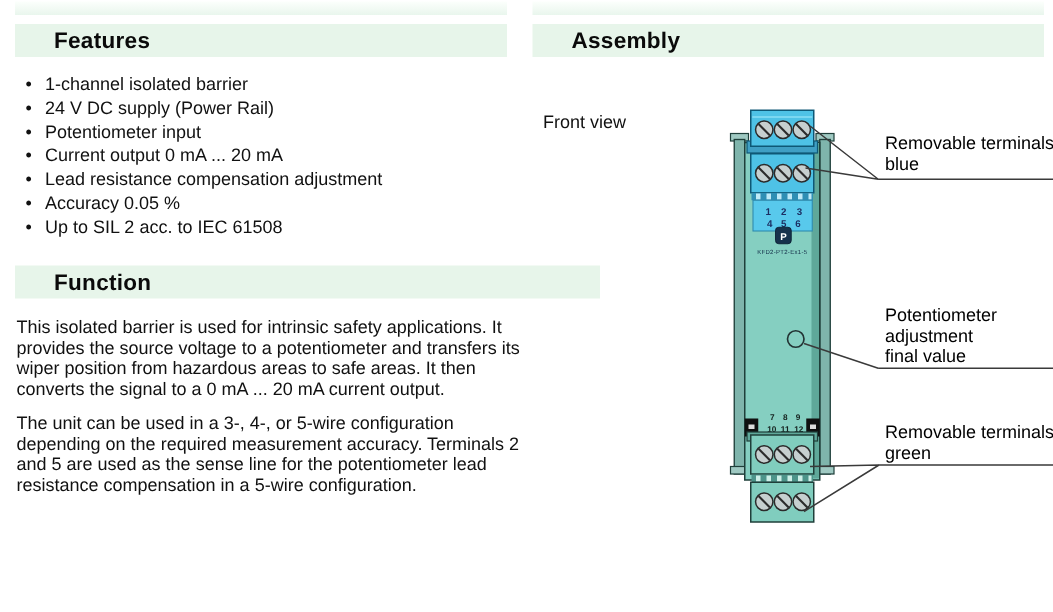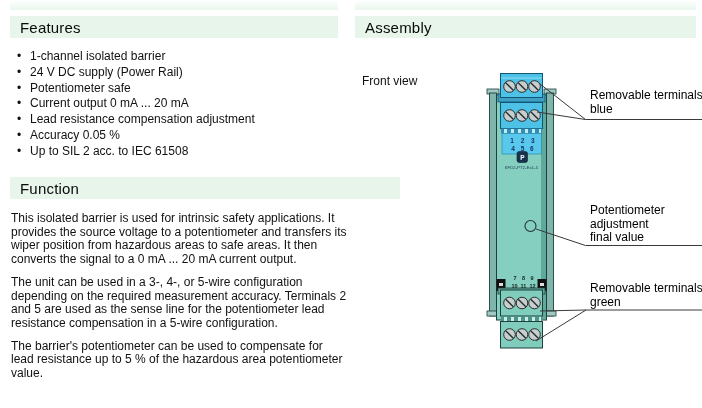--- a/index.html
+++ b/index.html
@@ -11,21 +11,21 @@
     -webkit-font-smoothing:antialiased;
   }
   .abs{position:absolute;}
   
   .remnant{top:1px;height:9px;background:linear-gradient(#fcfffc,#e9f6ed);}
   .remnant.l{left:10px;width:328px;}
   .remnant.r{left:355px;width:341px;}
   
   .secbar{height:22px;background:#e7f5ea;display:flex;align-items:center;}
   .secbar .sectitle{
-    font-size:15px;font-weight:normal;padding-left:10px;letter-spacing:0.2px;color:#0a0a0a;
+    font-size:15px;font-weight:bold;padding-left:26px;letter-spacing:0.2px;color:#0a0a0a;
   }
   .bar-features{left:10px;top:16px;width:328px;}
   .bar-function{left:10px;top:177px;width:390px;}
   .bar-assembly{left:355px;top:16px;width:341px;}
   
   .feat-list{
     left:14px;top:49px;width:330px;margin:0;padding:0 0 0 16px;
     list-style:none;font-size:12px;
   }
   .feat-list li{line-height:15.8px;position:relative;}
@@ -56,35 +56,34 @@
 <div class="abs remnant l"></div>
 <div class="abs remnant r"></div>
 
 <div class="abs secbar bar-features">
   <span class="sectitle">Features</span>
 </div>
 
 <ul class="abs feat-list">
   <li>1-channel isolated barrier</li>
   <li>24 V DC supply (Power Rail)</li>
-  <li>Potentiometer safe</li>
+  <li>Potentiometer input</li>
   <li>Current output 0 mA ... 20 mA</li>
   <li>Lead resistance compensation adjustment</li>
   <li>Accuracy 0.05 %</li>
   <li>Up to SIL 2 acc. to IEC 61508</li>
 </ul>
 
 <div class="abs secbar bar-function">
   <span class="sectitle">Function</span>
 </div>
 
 <div class="abs func-text">
   <p>This isolated barrier is used for intrinsic safety applications. It provides the source voltage to a potentiometer and transfers its wiper position from hazardous areas to safe areas. It then converts the signal to a 0 mA ... 20 mA current output.</p>
   <p>The unit can be used in a 3-, 4-, or 5-wire configuration depending on the required measurement accuracy. Terminals 2 and 5 are used as the sense line for the potentiometer lead resistance compensation in a 5-wire configuration.</p>
-  <p>The barrier's potentiometer can be used to compensate for lead resistance up to 5 % of the hazardous area potentiometer value.</p>
 </div>
 
 <div class="abs secbar bar-assembly">
   <span class="sectitle">Assembly</span>
 </div>
 
 <div class="abs front-view">Front view</div>
 
 <svg class="abs" style="left:480px;top:58px;" width="222" height="307" viewBox="480 58 222 307">
 

